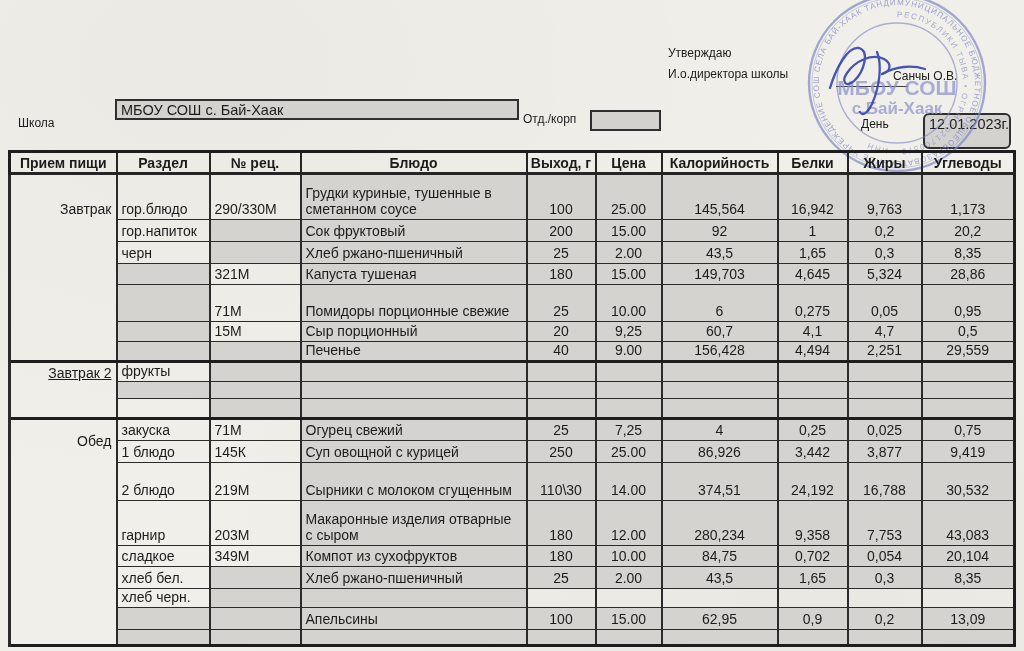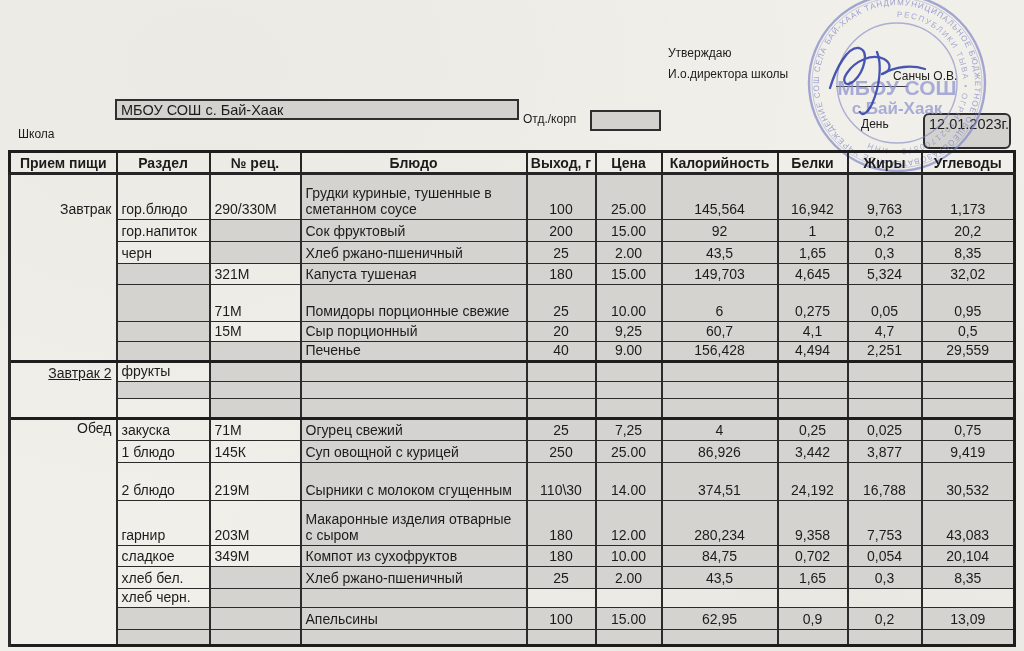--- a/index.html
+++ b/index.html
@@ -54,21 +54,21 @@
 </head>
 <body>
 
 <div class="paper-noise"></div>
 
 <div class="abs lbl" style="left:668px;top:46px;">Утверждаю</div>
 <div class="abs lbl" style="left:668px;top:67px;">И.о.директора школы</div>
 <div class="abs sig-line" style="left:836px;top:86px;"></div>
 <div class="abs lbl" style="left:893px;top:69px;">Санчы О.В.</div>
 
-<div class="abs lbl" style="left:18px;top:127px;">Школа</div>
+<div class="abs lbl" style="left:18px;top:116px;">Школа</div>
 <div class="abs field" style="left:115px;top:99px;width:404px;height:21px;">МБОУ СОШ с. Бай-Хаак</div>
 <div class="abs lbl" style="left:523px;top:112px;">Отд./корп</div>
 <div class="abs field" style="left:590px;top:110px;width:71px;height:21px;"></div>
 <div class="abs lbl" style="left:861px;top:117px;">День</div>
 <div class="abs field" style="left:923px;top:113px;width:88px;height:36px;text-align:right;border-radius:6px;">12.01.2023г.</div>
 
 <svg class="abs stamp" style="left:797px;top:-17px;" width="200" height="200" viewBox="0 0 200 200">
   <defs>
     <path id="ringOuterPath" d="M 100 22 A 78 78 0 1 1 99.9 22"></path>
     <path id="ringInnerPath" d="M 100 34 A 66 66 0 1 1 99.9 34"></path>
@@ -158,21 +158,21 @@
       </tr>
       <tr style="height: 21px;">
         <td class="txt shade"></td>
         <td class="txt">321М</td>
         <td class="txt shade">Капуста тушеная</td>
         <td class="num shade">180</td>
         <td class="num shade">15.00</td>
         <td class="num shade">149,703</td>
         <td class="num shade">4,645</td>
         <td class="num shade">5,324</td>
-        <td class="num shade">32,02</td>
+        <td class="num shade">28,86</td>
       </tr>
       <tr style="height: 37px;">
         <td class="txt shade"></td>
         <td class="txt">71М</td>
         <td class="txt shade">Помидоры порционные свежие</td>
         <td class="num shade">25</td>
         <td class="num shade">10.00</td>
         <td class="num shade">6</td>
         <td class="num shade">0,275</td>
         <td class="num shade">0,05</td>
@@ -228,21 +228,21 @@
         <td class="txt shade"></td>
         <td class="txt shade"></td>
         <td class="num shade"></td>
         <td class="num shade"></td>
         <td class="num shade"></td>
         <td class="num shade"></td>
         <td class="num shade"></td>
         <td class="num shade"></td>
       </tr>
       <tr class="thick-top" style="height: 22px;">
-        <td rowspan="9" class="meal" style="padding-top: 0;">Обед</td>
+        <td rowspan="9" class="meal" style="padding-top: 13px;">Обед</td>
         <td class="txt">закуска</td>
         <td class="txt">71М</td>
         <td class="txt shade">Огурец свежий</td>
         <td class="num shade">25</td>
         <td class="num shade">7,25</td>
         <td class="num shade">4</td>
         <td class="num shade">0,25</td>
         <td class="num shade">0,025</td>
         <td class="num shade">0,75</td>
       </tr>

